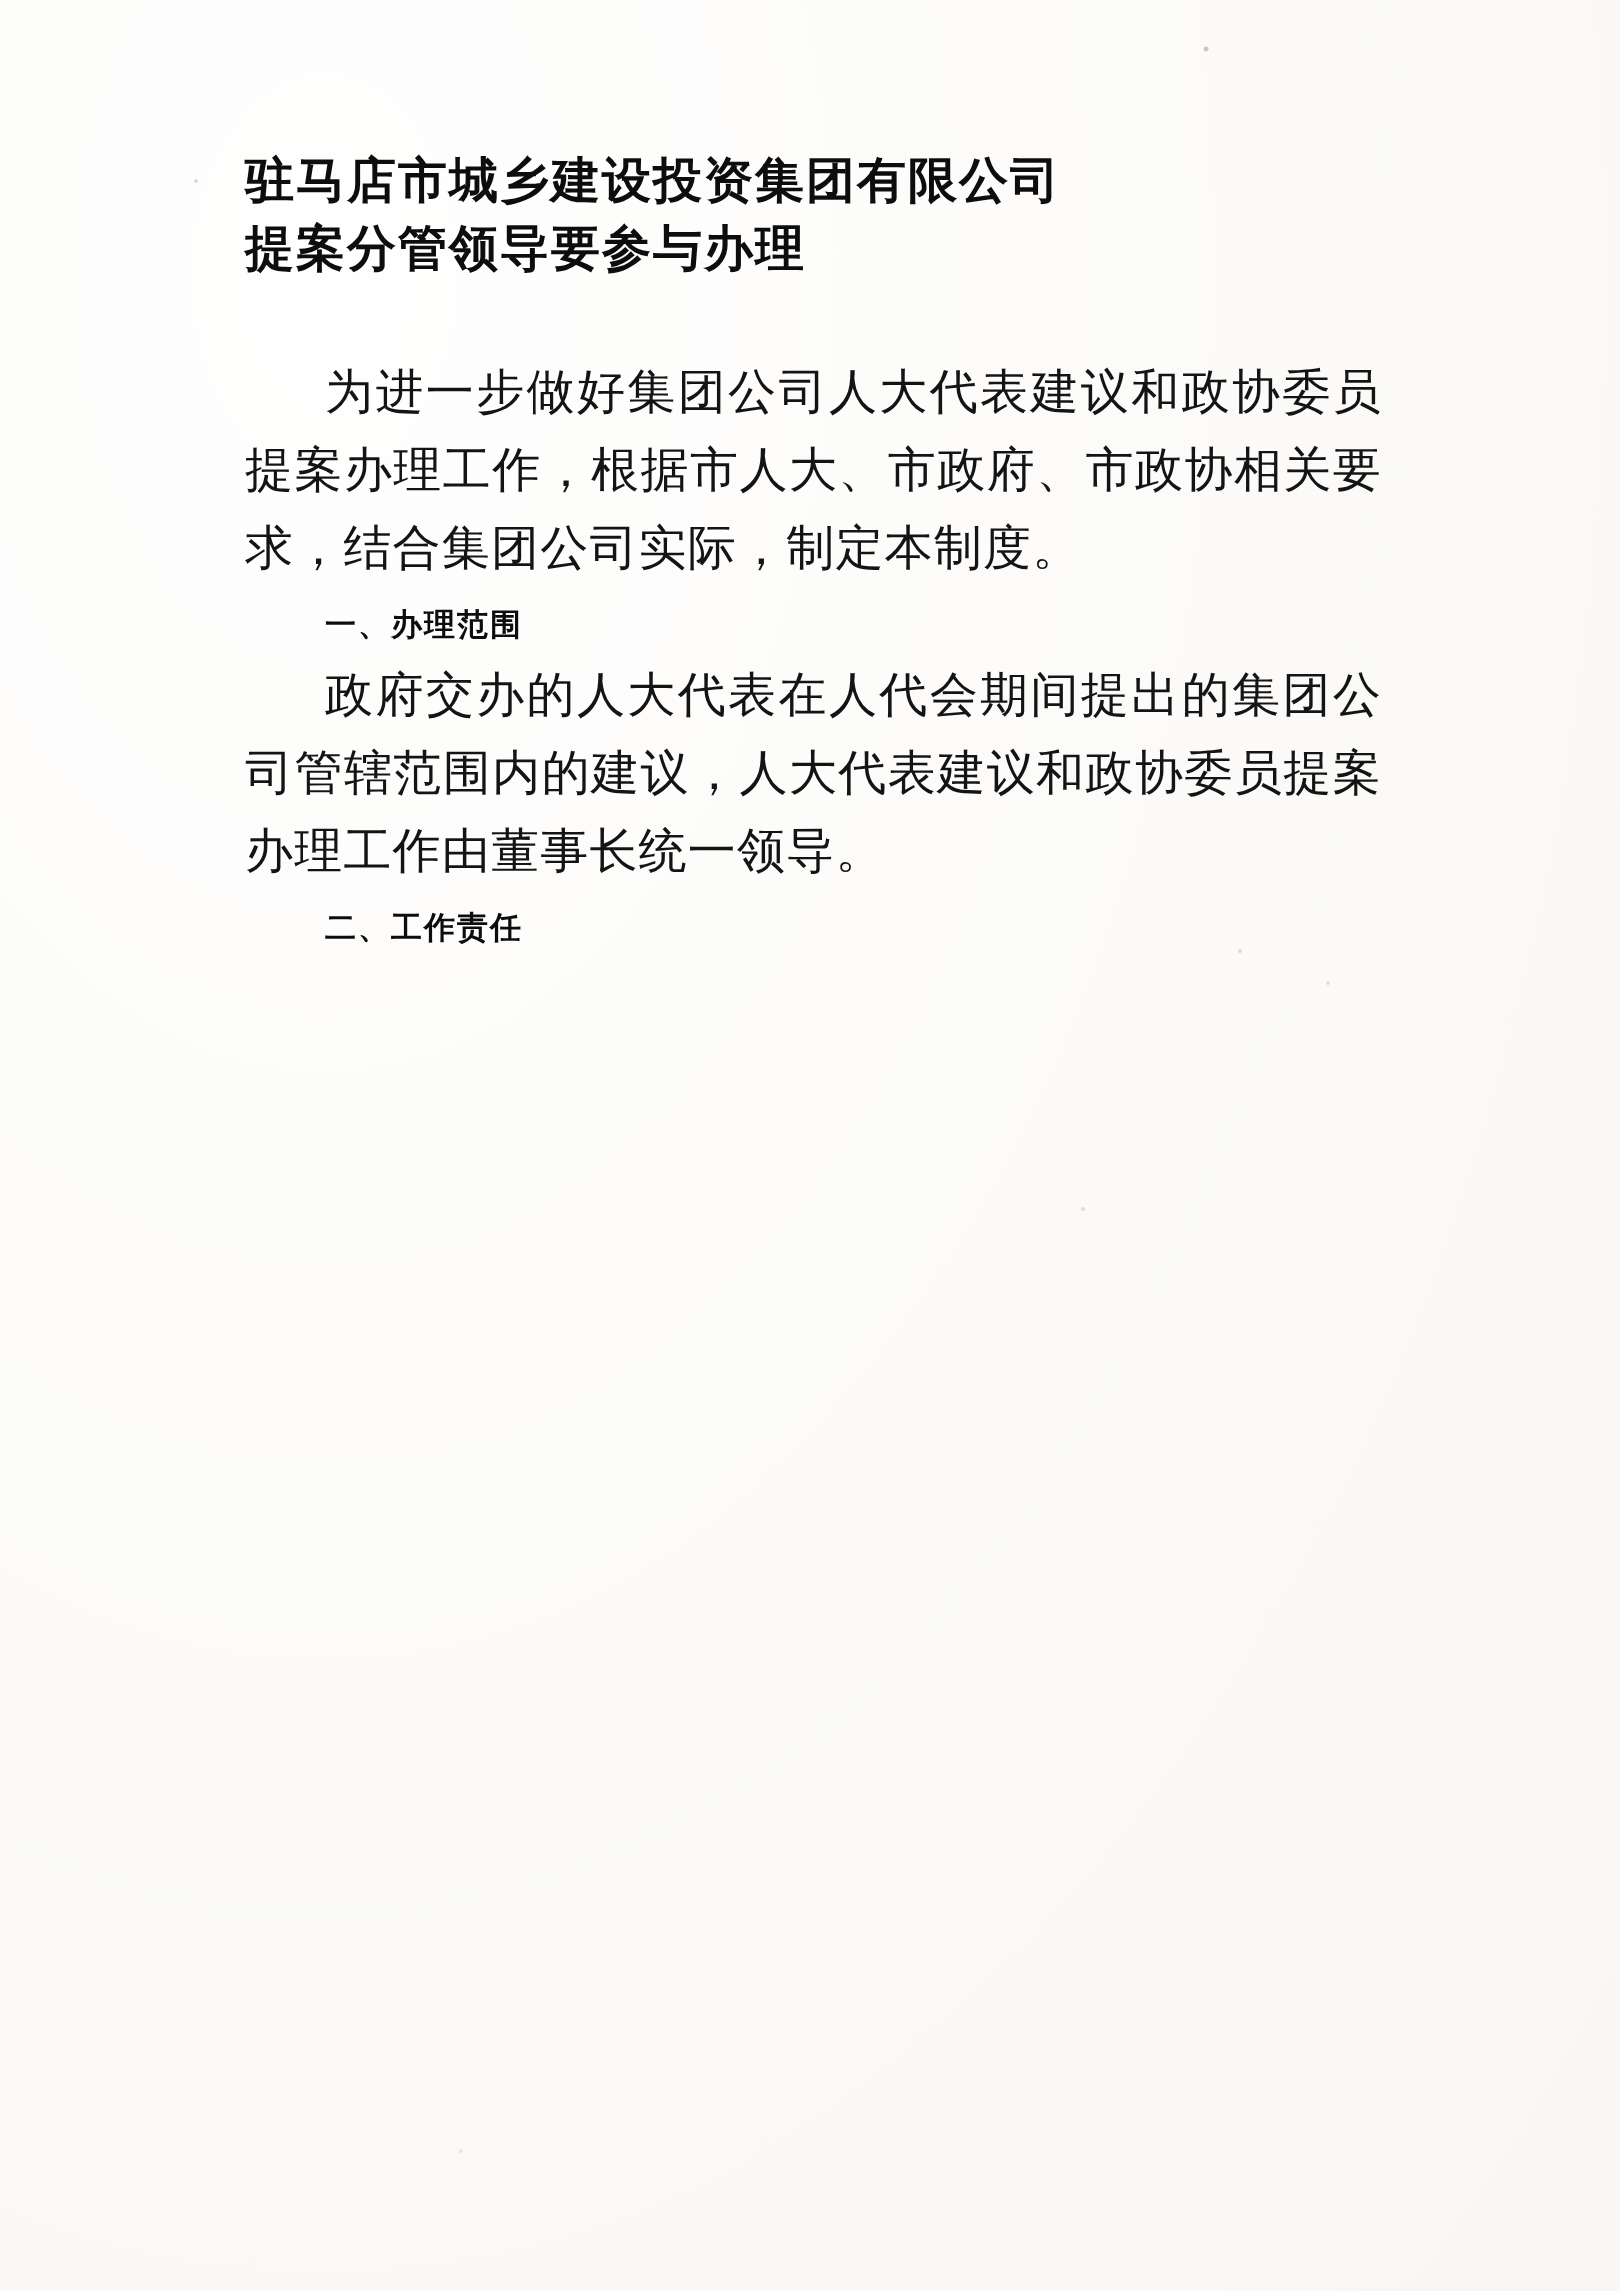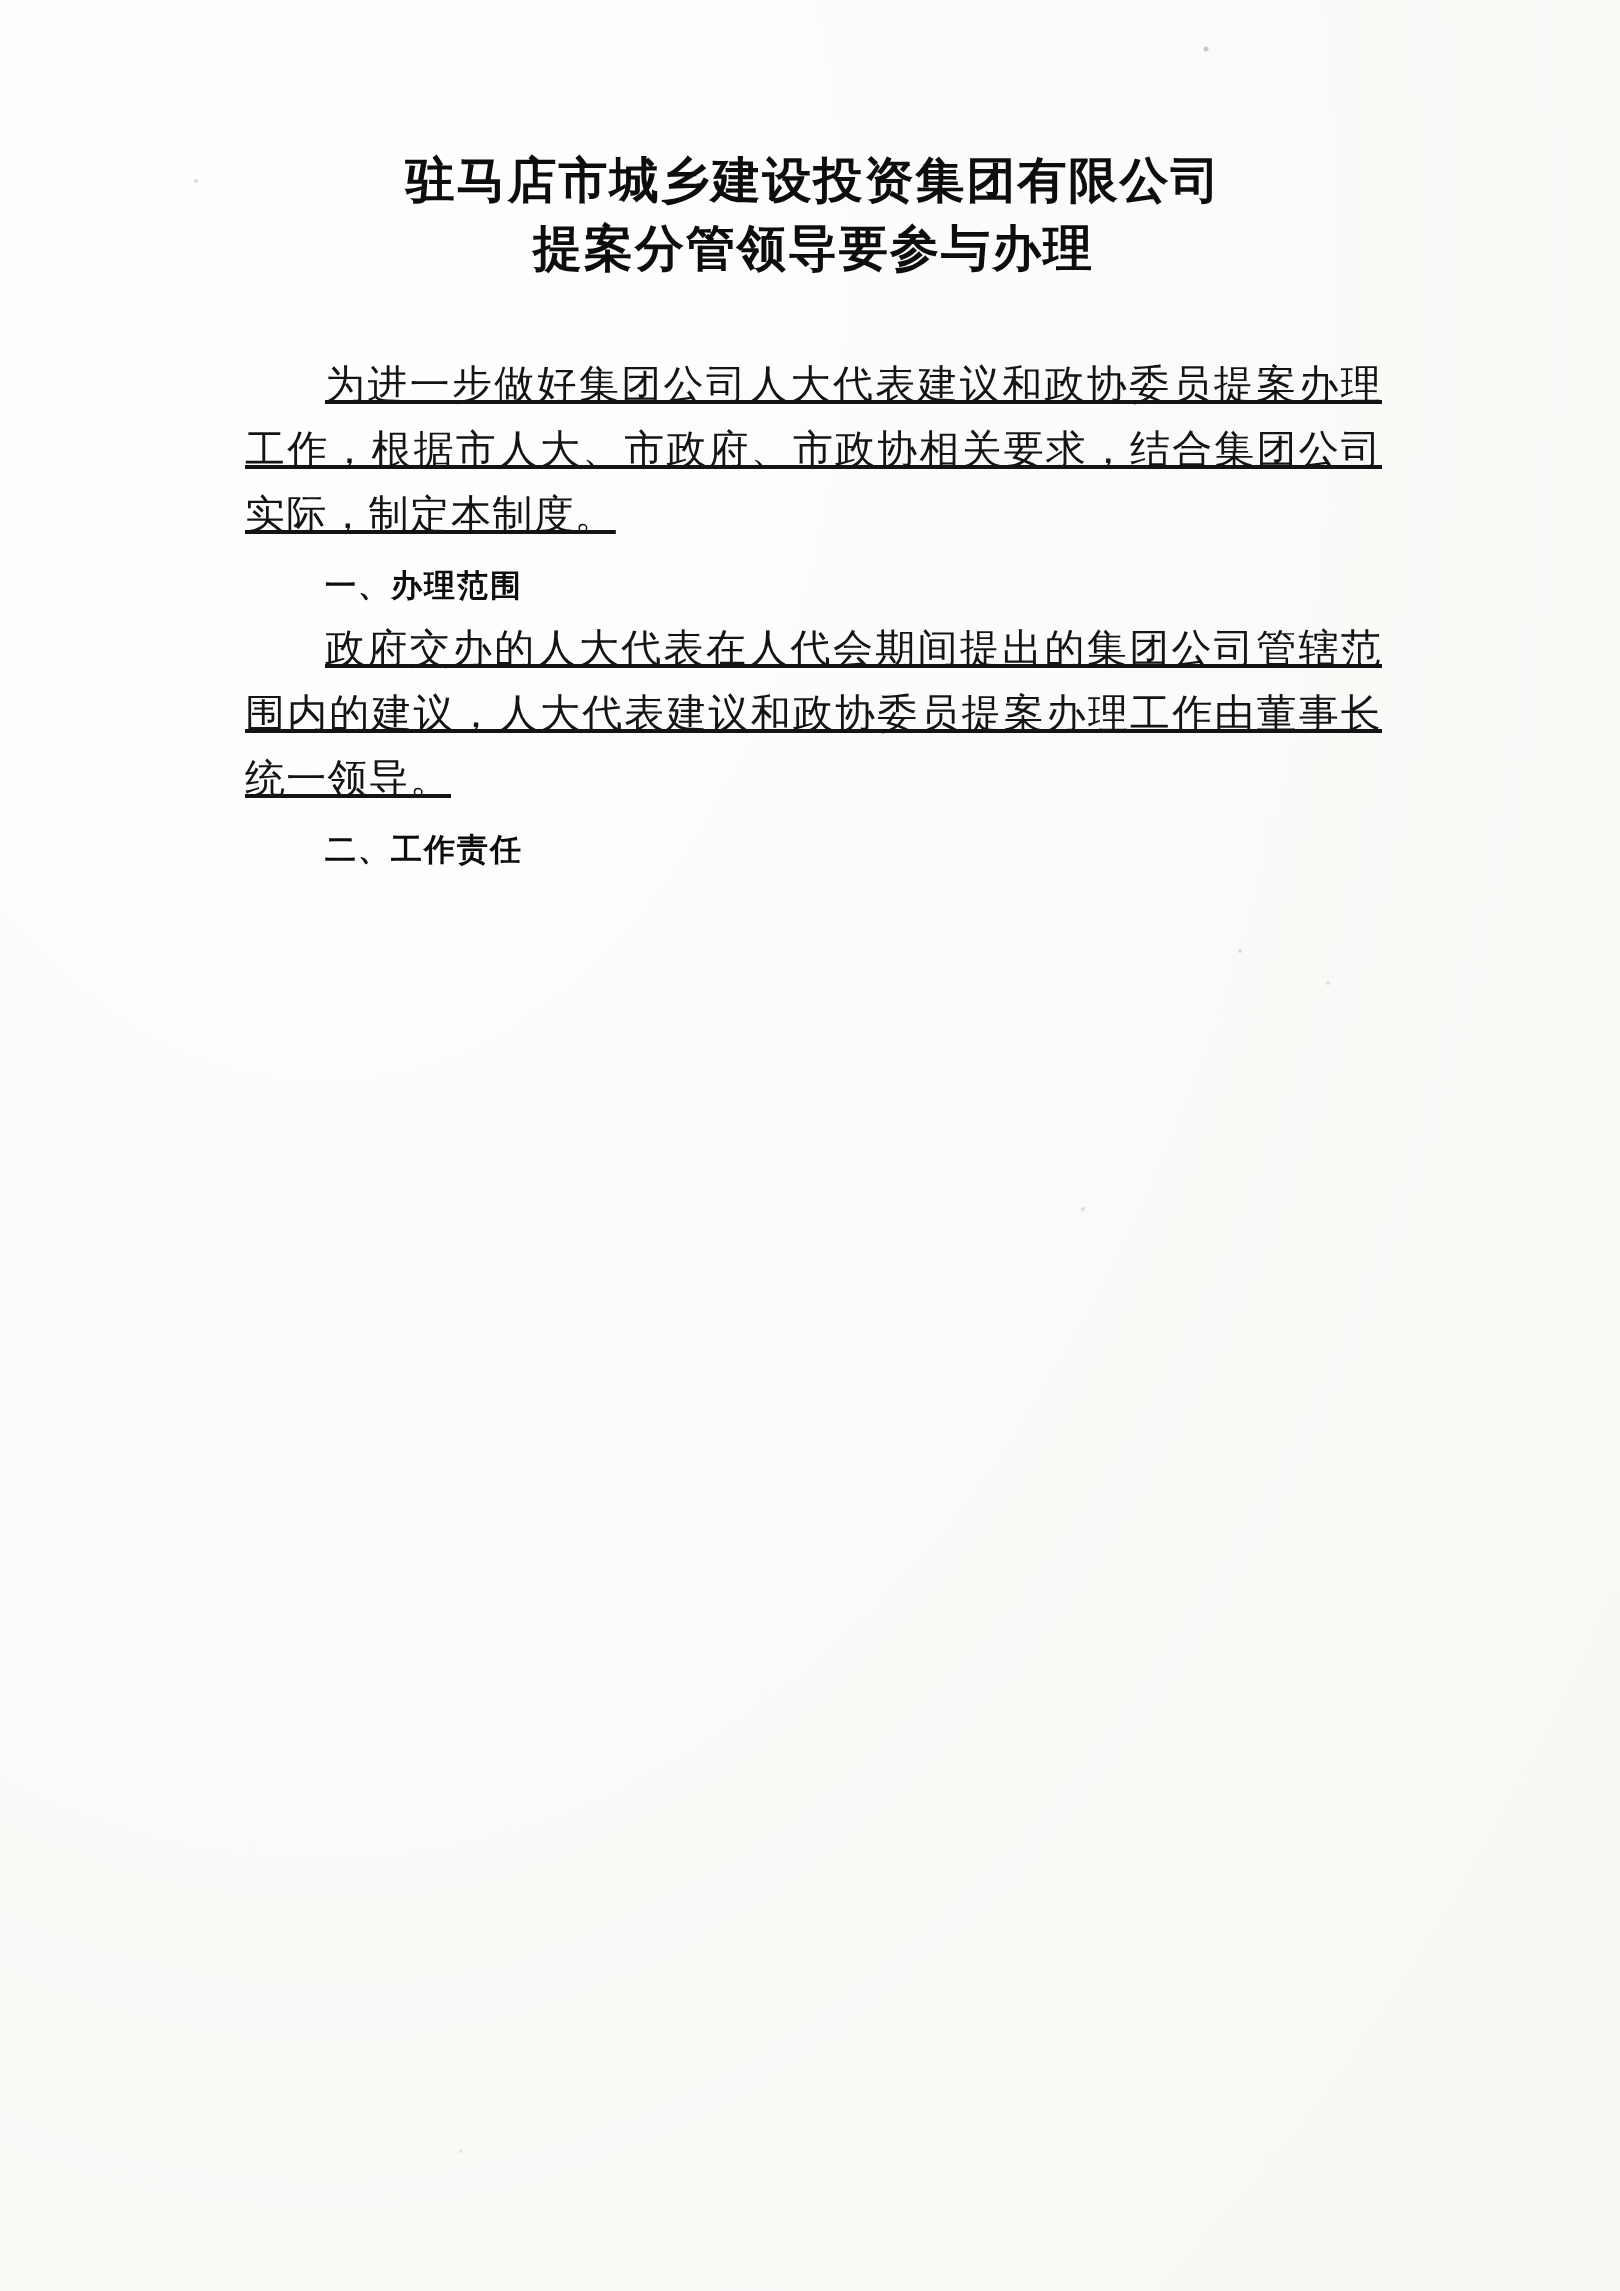--- a/index.html
+++ b/index.html
@@ -39,45 +39,44 @@
       radial-gradient(circle at 1328px 983px, rgba(80,80,80,0.25) 0 1.5px, rgba(0,0,0,0) 2.5px),
       radial-gradient(circle at 461px 2151px, rgba(80,80,80,0.22) 0 1.5px, rgba(0,0,0,0) 2.5px);
   }
   .content {
     position: absolute;
     left: 245px;
     top: 147px;
     width: 1137px;
   }
   .doc-title {
-    text-align: center;
+    text-align: left;
     font-family: "DejaVu Serif", "Liberation Serif", serif;
     font-weight: bold;
     font-size: 49px;
     line-height: 1.38;
     letter-spacing: 2px;
     color: #0d0d0d;
     margin: 0 0 0 0;
   }
   .doc-title .line2 {
     display: block;
   }
   .body-text {
     margin-top: 71px;
   }
   p.para {
-    font-size: 40px;
+    font-size: 48px;
     line-height: 1.62;
     letter-spacing: 1.2px;
     margin: 0 0 3.9px 0;
     text-align: justify;
     text-justify: inter-ideograph;
     text-indent: 80px;
     color: #141414;
-    text-decoration: underline;
   }
   h2.section {
     font-family: Liberation Serif, serif;
     font-weight: bold;
     font-size: 31px;
     line-height: 1.62;
     letter-spacing: 2px;
     margin: 13.7px 0 5.9px 0;
     text-indent: 80px;
     color: #0d0d0d;

